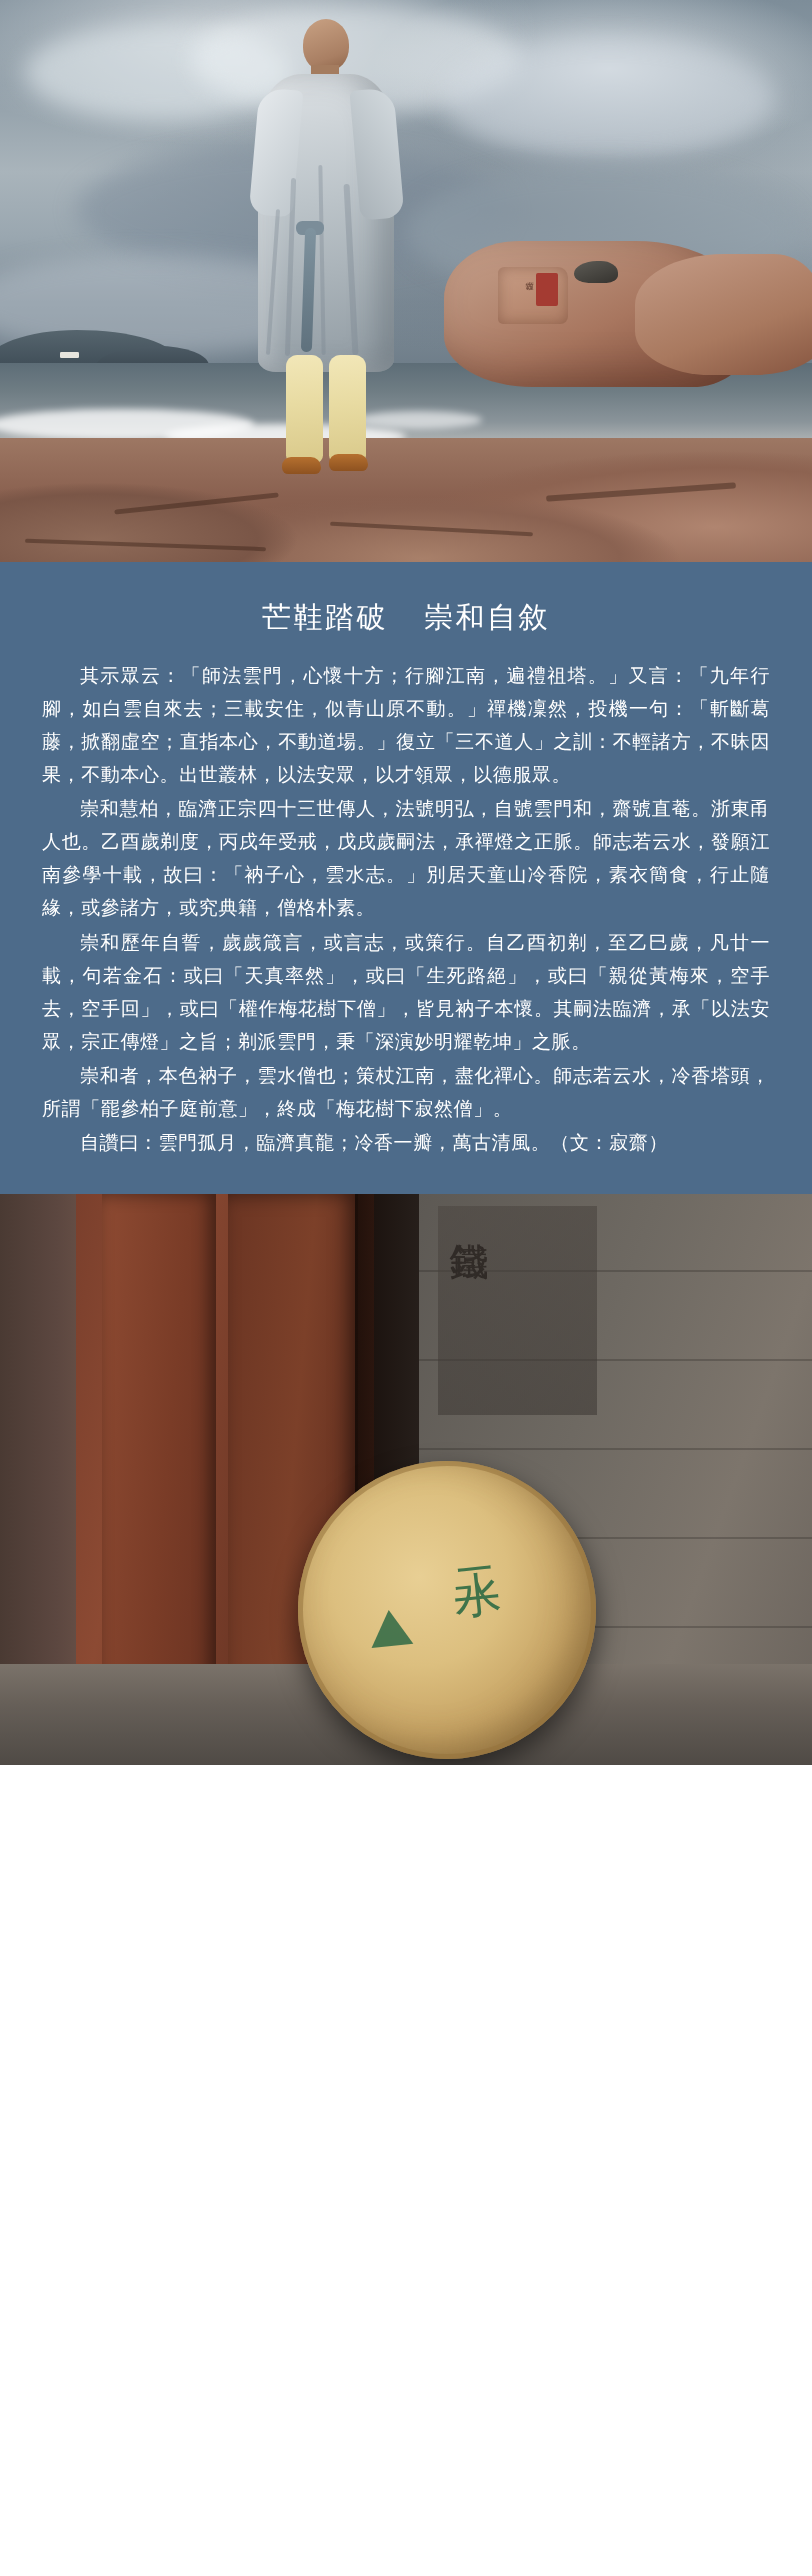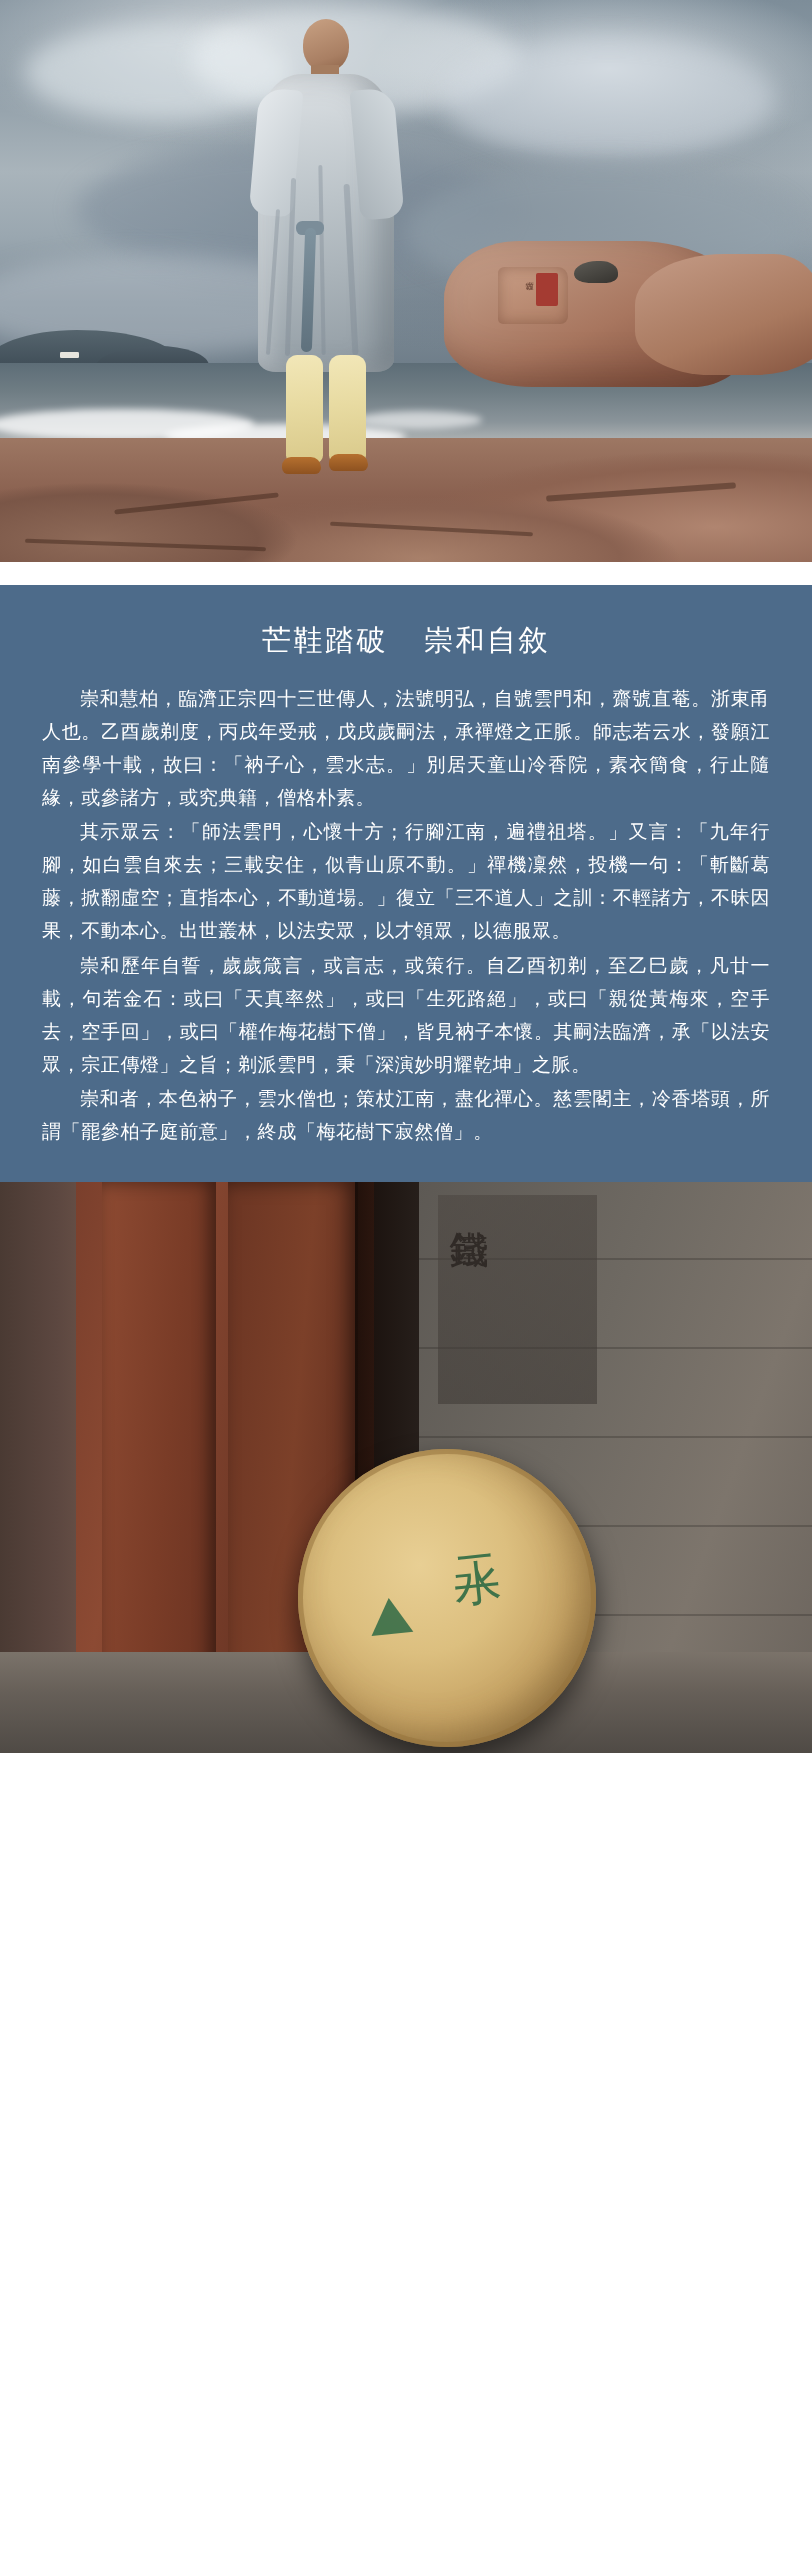--- a/index.html
+++ b/index.html
@@ -232,21 +232,20 @@
   .monk .shoe-l { left: 29px;  top: 438px; }
   .monk .shoe-r { left: 76px; top: 435px; }
 
   
   .text-panel {
     background: #4d6b8a;
     color: #ffffff;
     padding: 28px 42px 33px 42px;
     box-sizing: border-box;
     width: 812px;
-    margin-top: 23px;
   }
   .article-title {
     text-align: center;
     font-size: 29px;
     letter-spacing: 2.5px;
     margin: 7.6px 0 21.6px 0;
     font-weight: normal;
     font-family: "Liberation Serif", "DejaVu Serif", serif;
   }
   .article-title .gap { display: inline-block; width: 16.5px; }
@@ -420,24 +419,25 @@
     </div>
   </div>
 
   <div class="text-panel">
     <h1 class="article-title">
       <span>芒鞋踏破</span>
       <span class="gap"></span>
       <span>崇和自敘</span>
     </h1>
 
+    <p class="para">其示眾云：「師法雲門，心懷十方；行腳江南，遍禮祖塔。」又言：「九年行腳，如白雲自來去；三載安住，似青山原不動。」禪機凜然，投機一句：「斬斷葛藤，掀翻虛空；直指本心，不動道場。」復立「三不道人」之訓：不輕諸方，不昧因果，不動本心。出世叢林，以法安眾，以才領眾，以德服眾。</p>
     <p class="para">崇和慧柏，臨濟正宗四十三世傳人，法號明弘，自號雲門和，齋號直菴。浙東甬人也。乙酉歲剃度，丙戌年受戒，戊戌歲嗣法，承禪燈之正脈。師志若云水，發願江南參學十載，故曰：「衲子心，雲水志。」別居天童山冷香院，素衣簡食，行止隨緣，或參諸方，或究典籍，僧格朴素。</p>
-    <p class="para">其示眾云：「師法雲門，心懷十方；行腳江南，遍禮祖塔。」又言：「九年行腳，如白雲自來去；三載安住，似青山原不動。」禪機凜然，投機一句：「斬斷葛藤，掀翻虛空；直指本心，不動道場。」復立「三不道人」之訓：不輕諸方，不昧因果，不動本心。出世叢林，以法安眾，以才領眾，以德服眾。</p>
     <p class="para">崇和歷年自誓，歲歲箴言，或言志，或策行。自乙酉初剃，至乙巳歲，凡廿一載，句若金石：或曰「天真率然」，或曰「生死路絕」，或曰「親從黃梅來，空手去，空手回」，或曰「權作梅花樹下僧」，皆見衲子本懷。其嗣法臨濟，承「以法安眾，宗正傳燈」之旨；剃派雲門，秉「深演妙明耀乾坤」之脈。</p>
-    <p class="para">崇和者，本色衲子，雲水僧也；策杖江南，盡化禪心。慈雲閣主，冷香塔頭，所謂「罷參柏子庭前意」，終成「梅花樹下寂然僧」。</p>
+    <p class="para">崇和者，本色衲子，雲水僧也；策杖江南，盡化禪心。師志若云水，冷香塔頭，所謂「罷參柏子庭前意」，終成「梅花樹下寂然僧」。</p>
+    <p class="para">自讚曰：雲門孤月，臨濟真龍；冷香一瓣，萬古清風。（文：寂齋）</p>
   </div>
 
   <div class="photo-bottom">
     <div class="wall-left"></div>
     <div class="door-frame"></div>
     <div class="door-panel"></div>
     <div class="door-panel2"></div>
     <div class="door-shadow"></div>
     <div class="wall-right">
       <div class="mortar" style="top:76px"></div>

